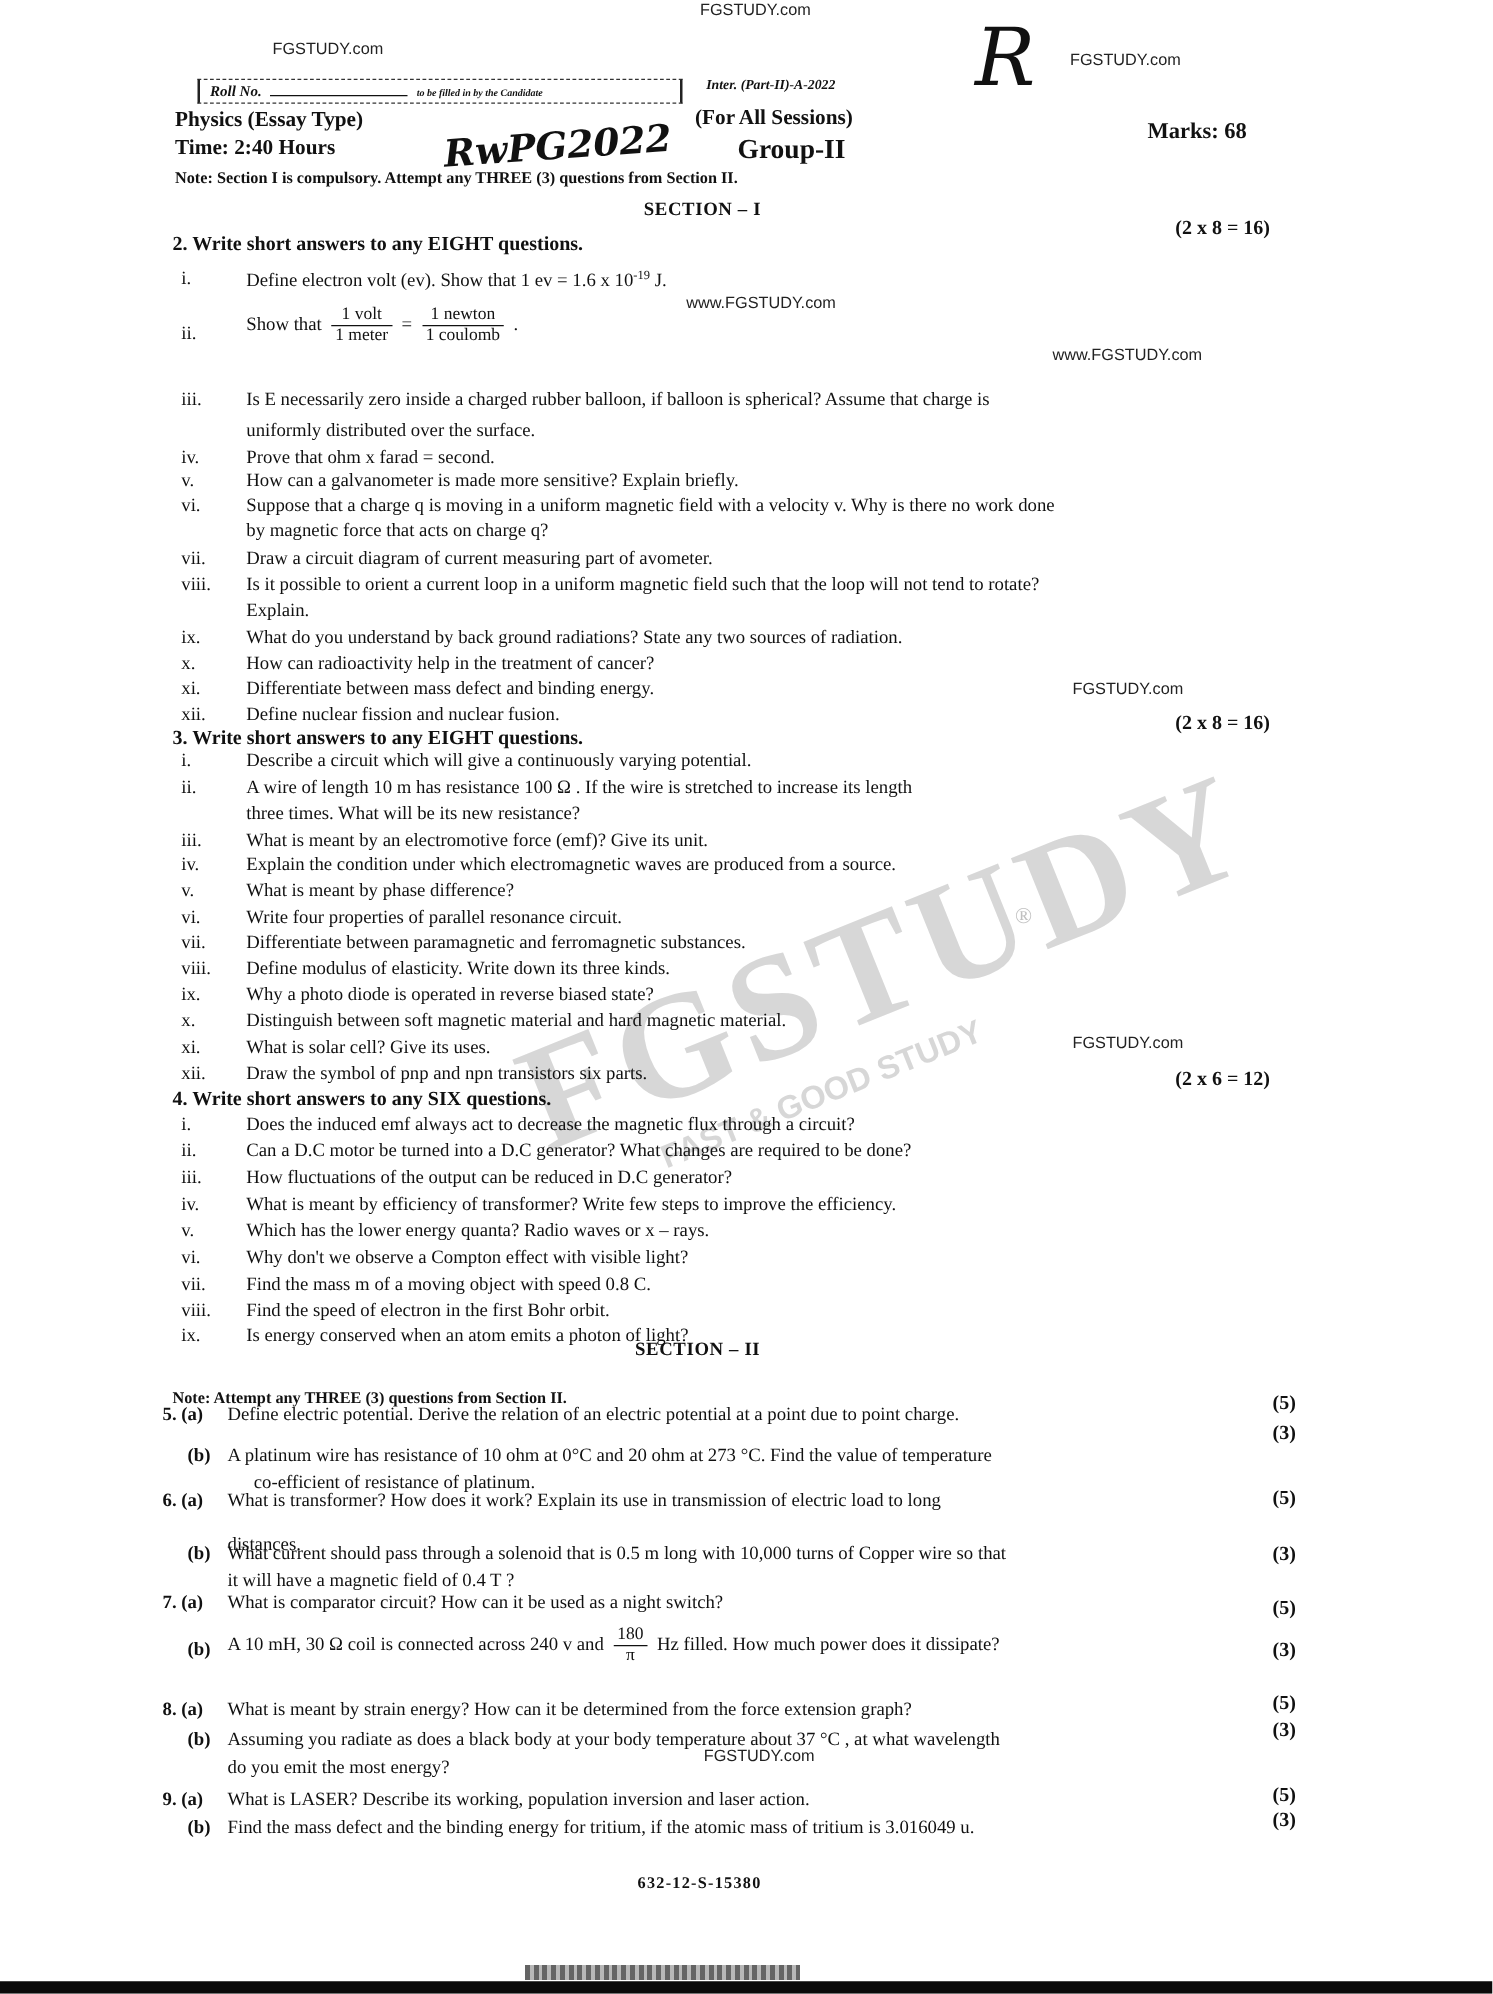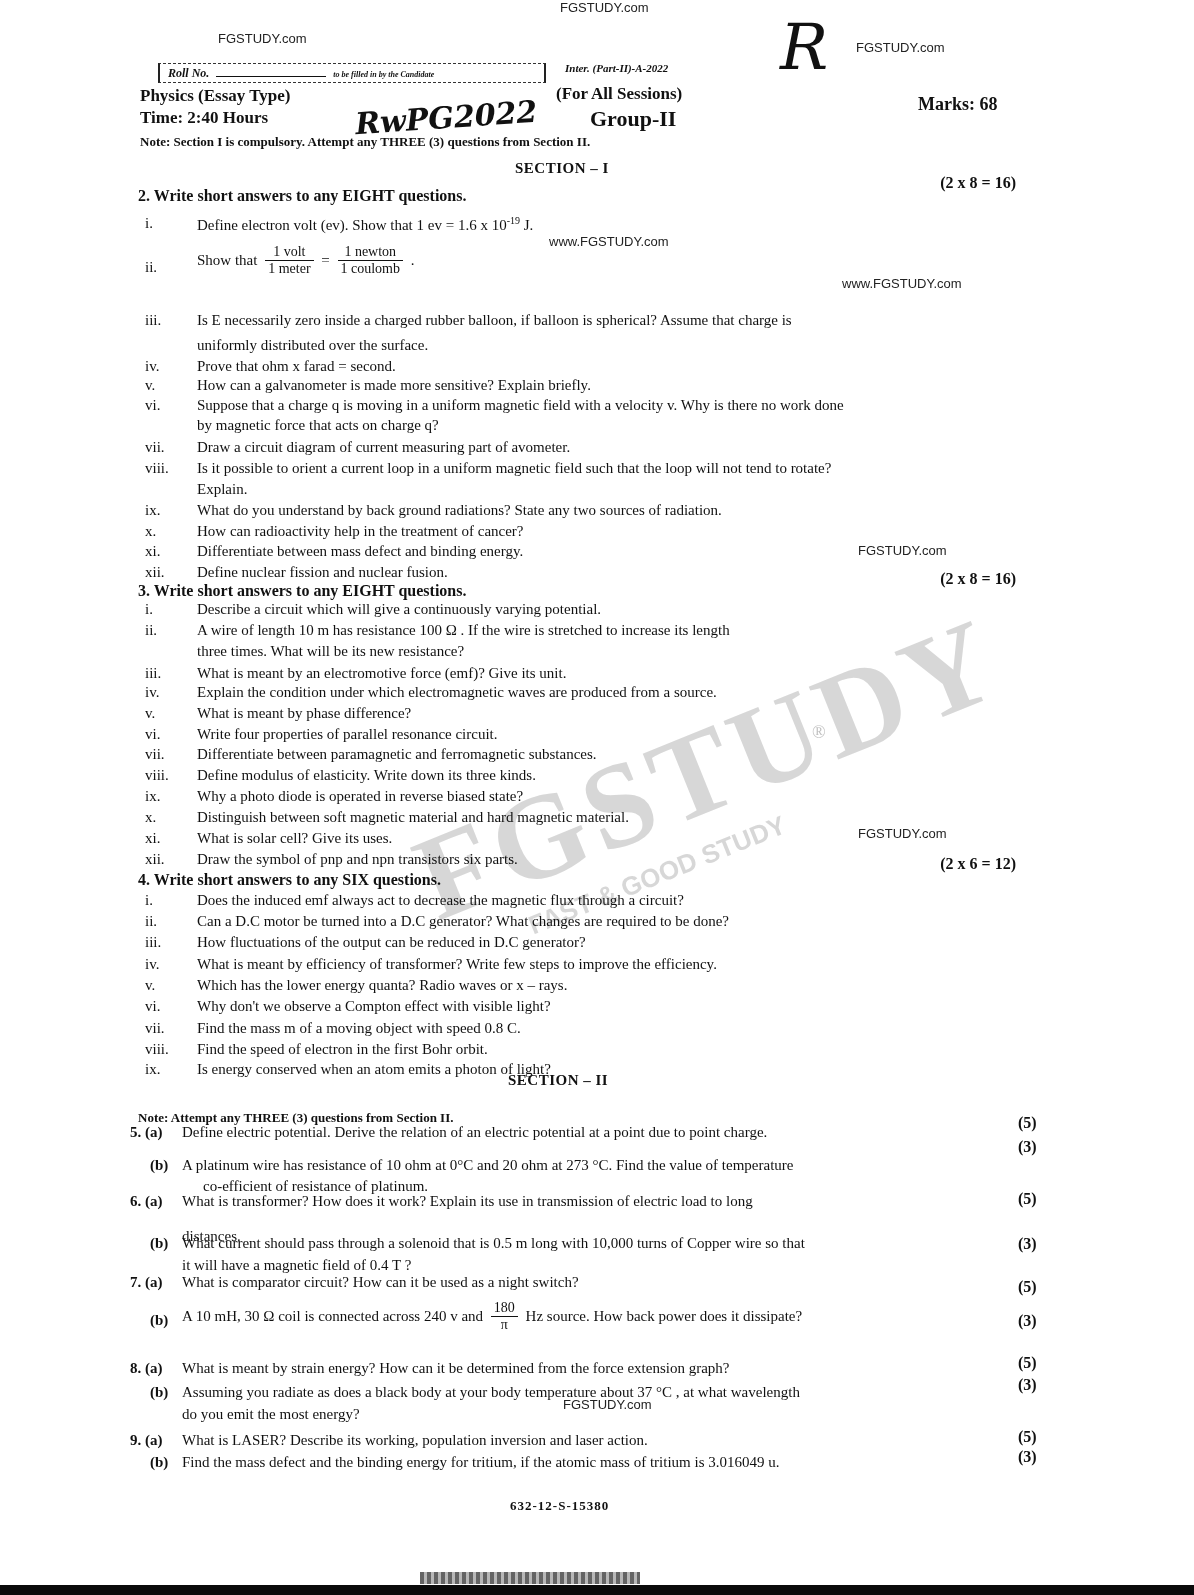--- a/index.html
+++ b/index.html
@@ -286,21 +286,21 @@
     <span class="num" style="font-weight:bold;">7. (a)</span>
     <span class="txt">What is comparator circuit? How can it be used as a night switch?</span>
   </div>
 <div class="pts" style="top:1278px;">(5)</div>
 
 <div class="q-row" style="left:150px;top:1300px;height:44px;">
   <span class="num" style="font-weight:bold;top:12px;">(b)</span>
   <span class="txt" style="left:32px;">
     <span style="vertical-align:middle;">A 10 mH, 30 Ω coil is connected across 240 v and</span>
     <span class="frac"><span class="top">180</span><span>π</span></span>
-    <span style="vertical-align:middle;">Hz  source. How back power does it dissipate?</span>
+    <span style="vertical-align:middle;">Hz  filled. How much power does it dissipate?</span>
   </span>
 </div>
 <div class="pts" style="top:1312px;">(3)</div>
 
 <div class="q-row" style="left:130px;top:1360px;">
     <span class="num" style="font-weight:bold;">8. (a)</span>
     <span class="txt">What is meant by strain energy? How can it be determined from the force extension graph?</span>
   </div>
 <div class="pts" style="top:1354px;">(5)</div>
 

